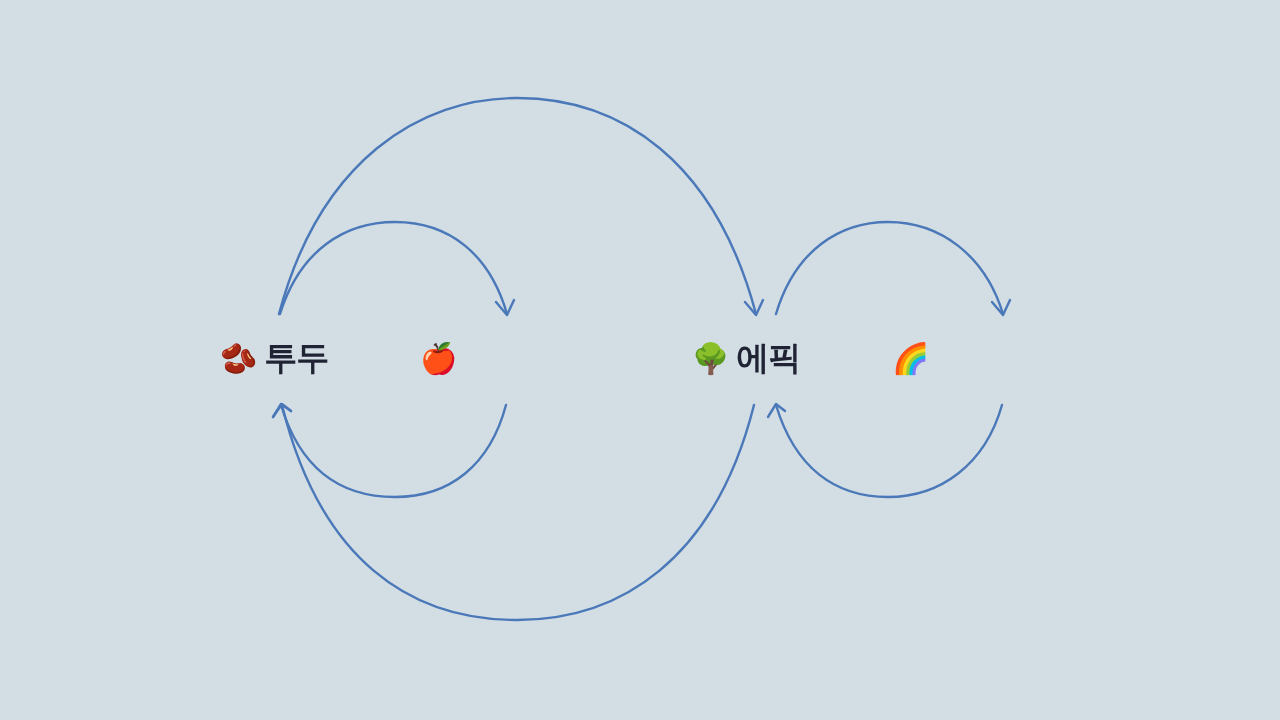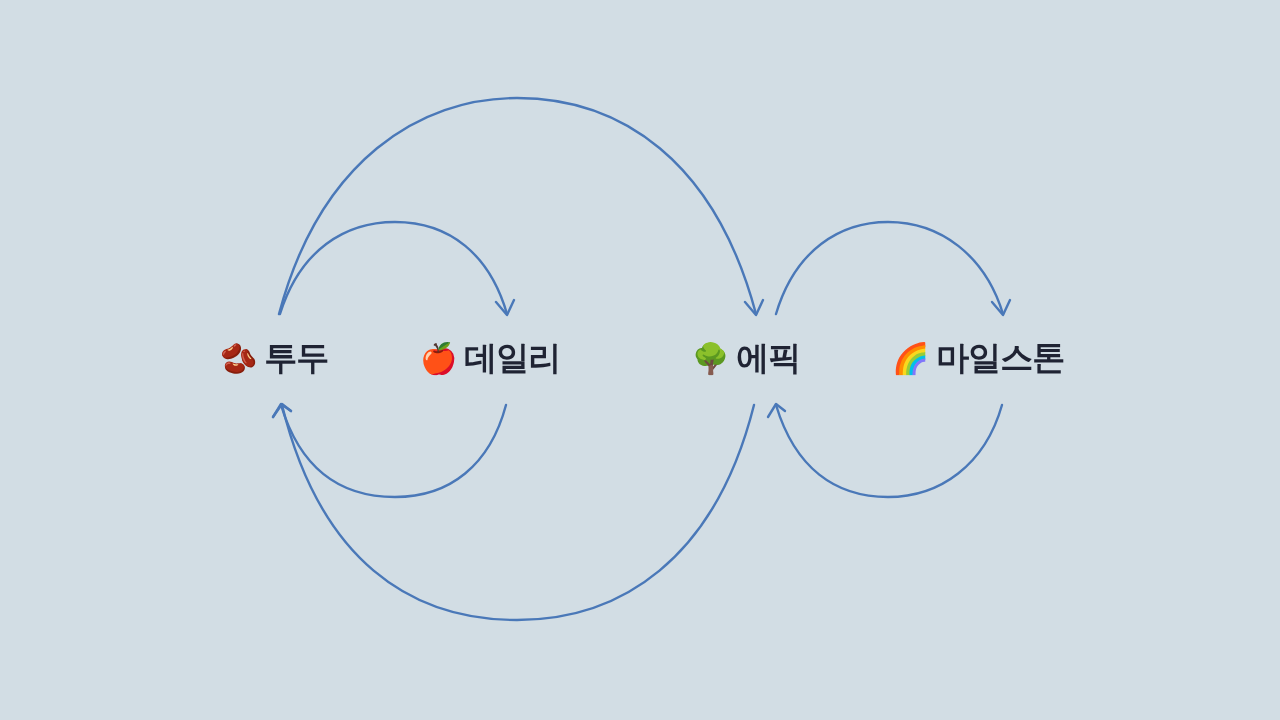--- a/index.html
+++ b/index.html
@@ -65,24 +65,22 @@
   </g>
 </svg>
 
 <div class="node" style="left:220px;">
   <span class="emoji">🫘</span>
   <span>투두</span>
 </div>
 
 <div class="node" style="left:420px;">
   <span class="emoji">🍎</span>
-  <span>데일리</span>
 </div>
 
 <div class="node" style="left:692px;">
   <span class="emoji">🌳</span>
   <span>에픽</span>
 </div>
 
 <div class="node" style="left:892px;">
   <span class="emoji">🌈</span>
-  <span>마일스톤</span>
 </div>
 
 </body></html>

